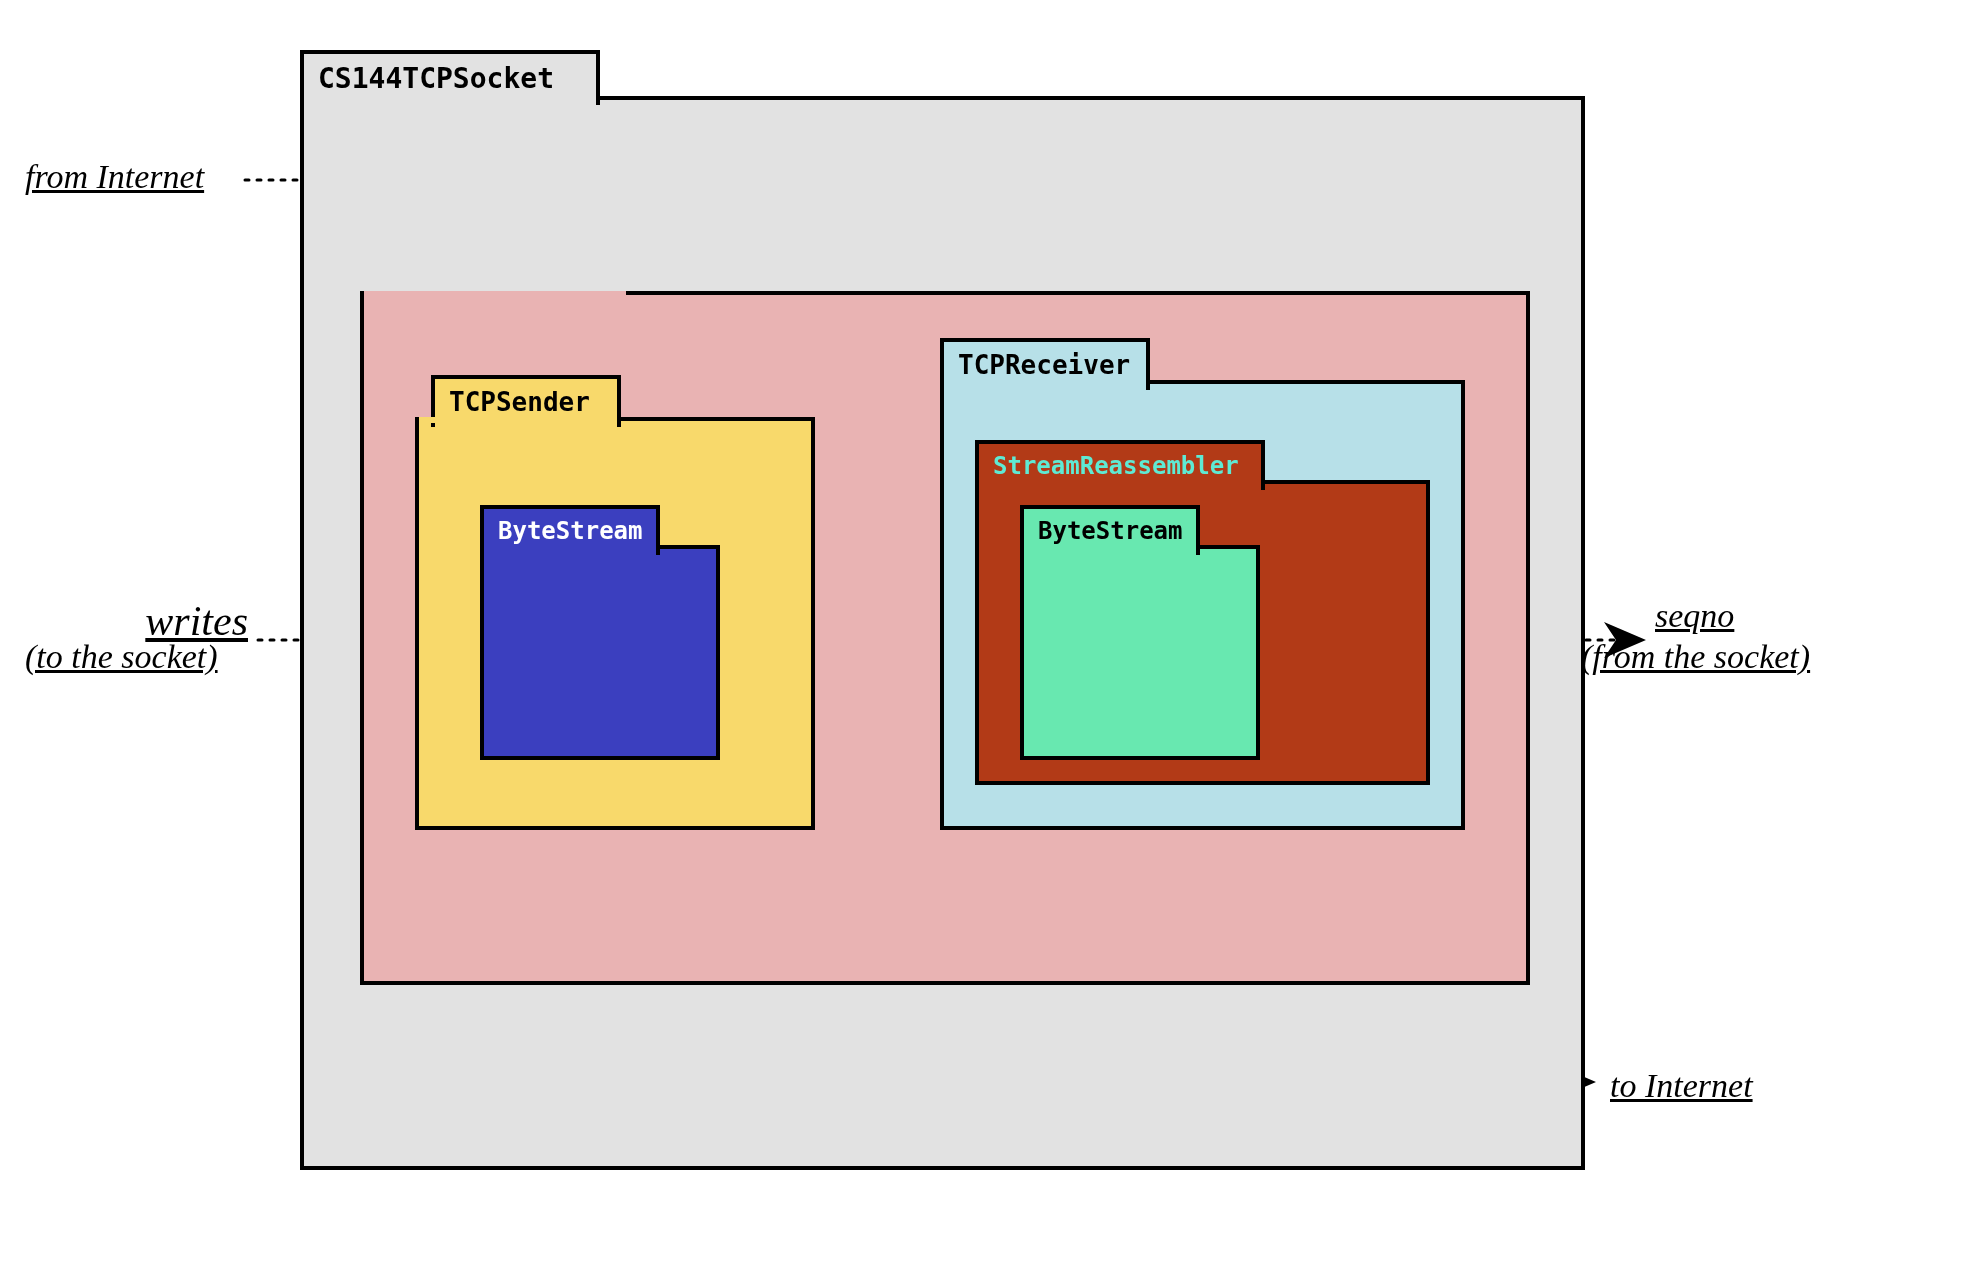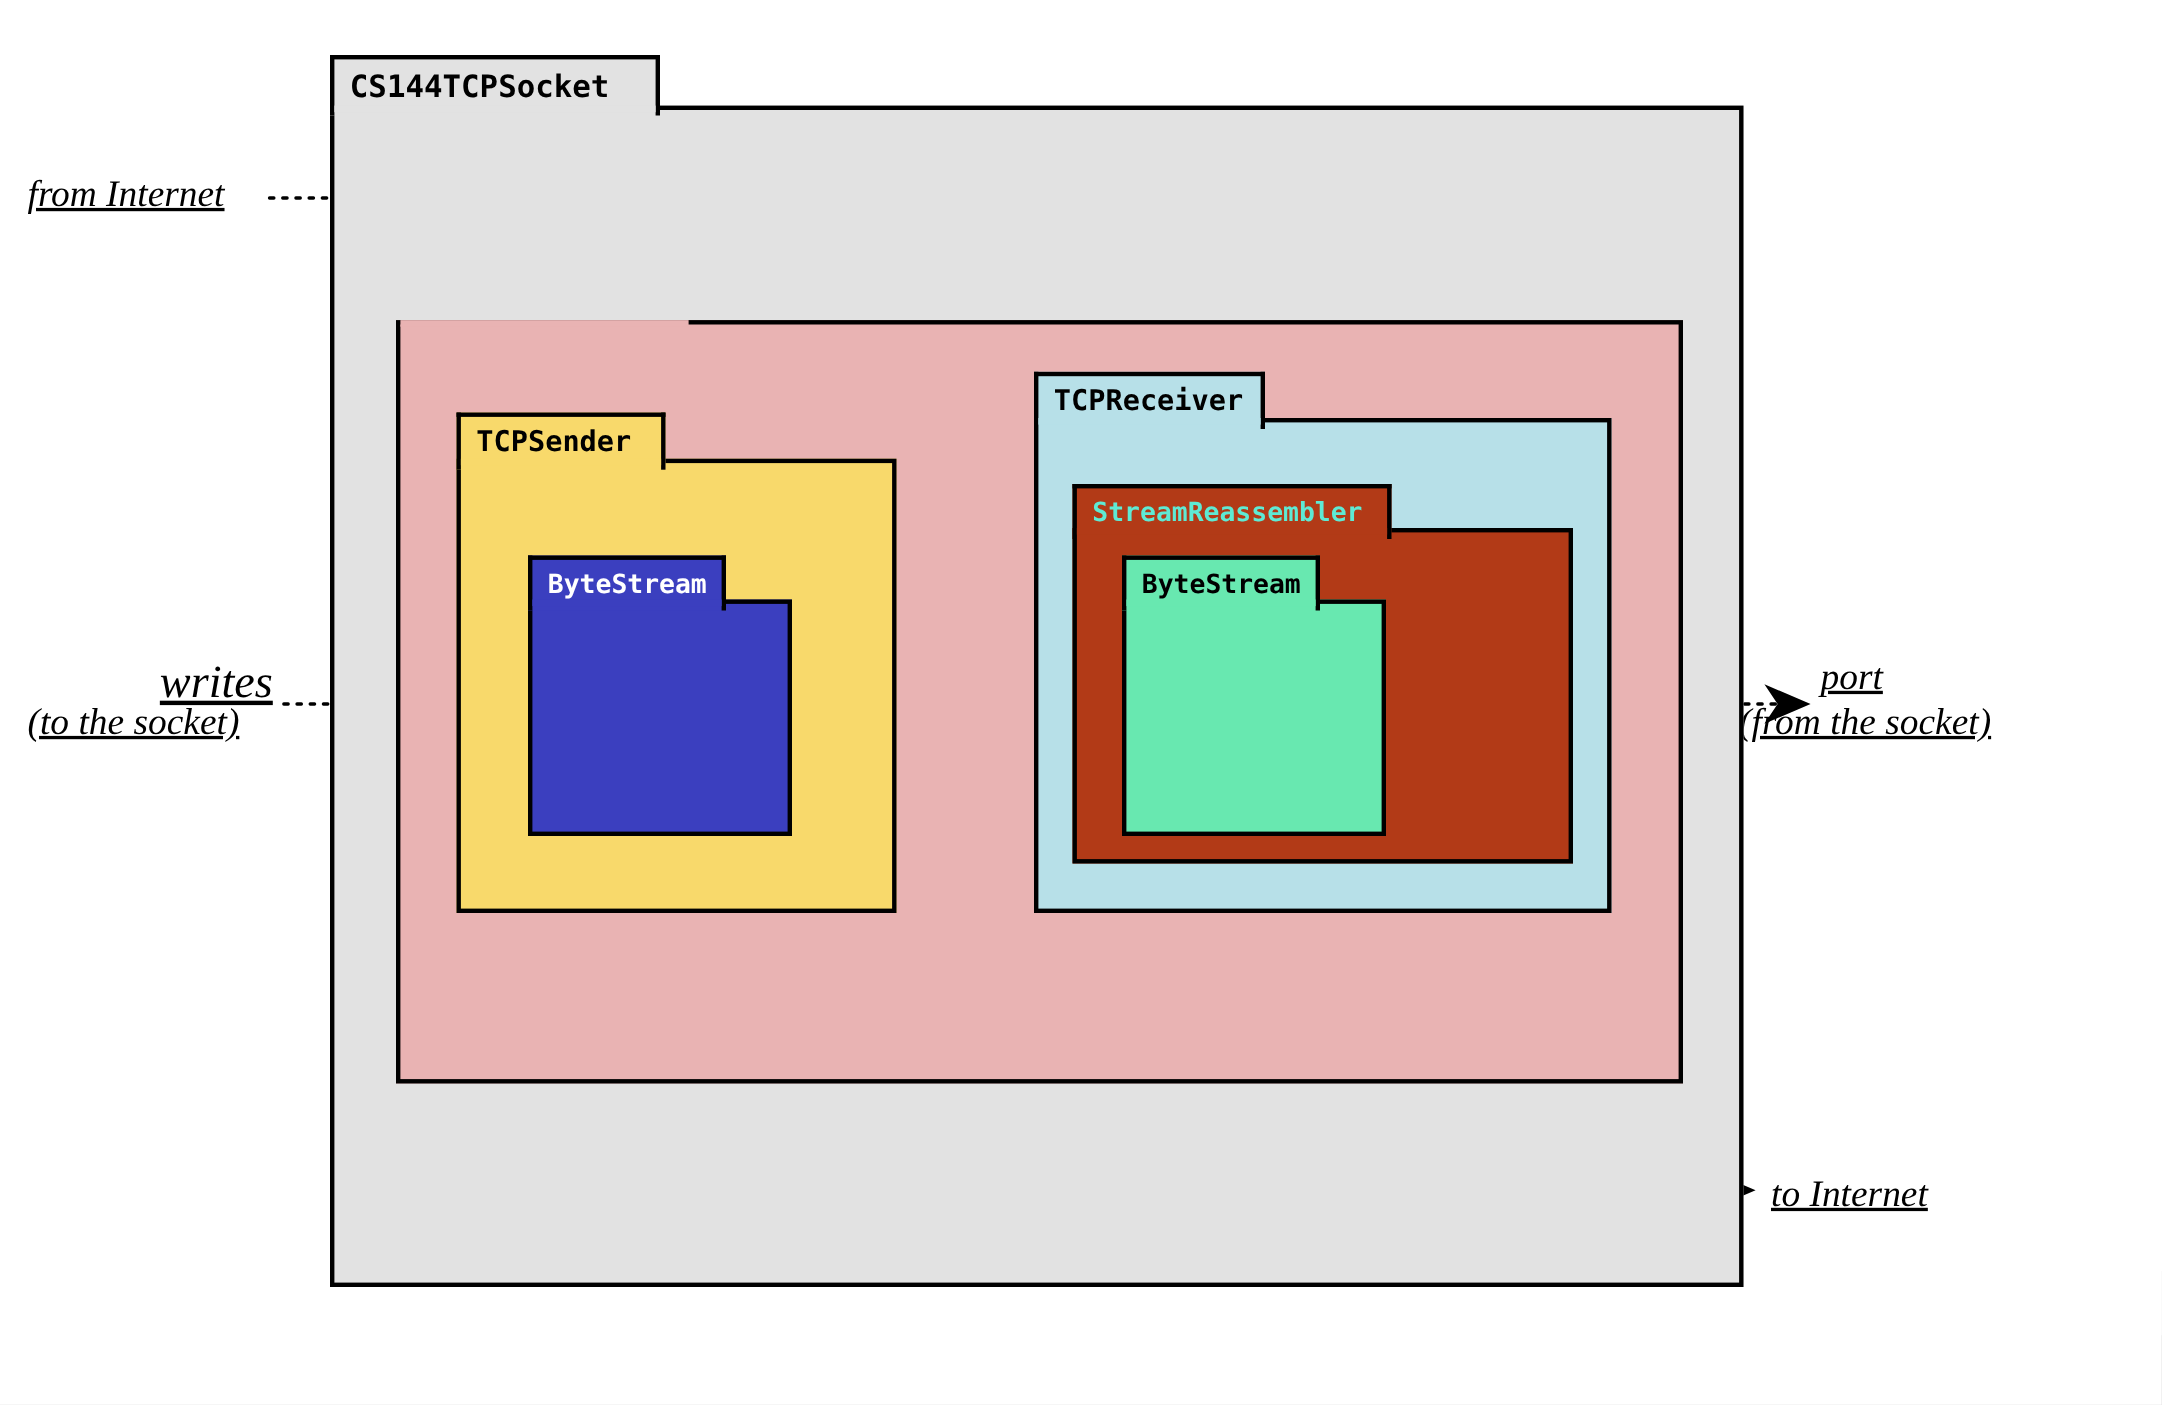--- a/index.html
+++ b/index.html
@@ -61,21 +61,21 @@
   <div class="fbox" style="left:360px;top:245px;width:1170px;height:740px;">
     <div class="seam" style="top:46px;width:262px;background:#e9b3b3;"></div>
     <div class="body" style="top:46px;background:#e9b3b3;border-color:#000;"></div>
   </div>
 
   <div class="txt mono bold" style="left:610px;top:339px;font-size:21px;font-style:italic;">
     <span>segment_received(TCPSegment)</span>
   </div>
 
   <div class="fbox" style="left:415px;top:375px;width:400px;height:455px;">
-    <div class="tab" style="background:#f8d96b;border-color:#000;font-size:26px;width:190px;">
+    <div class="tab" style="background:#f8d96b;border-color:#000;font-size:26px;width:190px;margin-left:16px;">
       <span>TCPSender</span>
     </div>
     <div class="seam" style="top:42px;width:182px;background:#f8d96b;"></div>
     <div class="body" style="top:42px;background:#f8d96b;border-color:#000;"></div>
   </div>
   <div class="txt mono grey" style="left:440px;top:440px;font-size:21px;font-style:italic;">
     <span>ack_received(ackno, window_size)</span>
   </div>
 
   <div class="fbox" style="left:480px;top:505px;width:240px;height:255px;">
@@ -135,21 +135,21 @@
   </div>
 
   <div class="txt ital" style="left:128px;top:597px;font-size:42px;text-align:right;width:120px;">
     <span>writes</span>
   </div>
   <div class="txt ital" style="left:25px;top:638px;font-size:34px;">
     <span>(to the socket)</span>
   </div>
 
   <div class="txt ital" style="left:1655px;top:597px;font-size:34px;">
-    <span>port</span>
+    <span>seqno</span>
   </div>
   <div class="txt ital" style="left:1581px;top:638px;font-size:34px;">
     <span>(from the socket)</span>
   </div>
 
   <div class="txt mono bold" style="left:585px;top:855px;font-size:24px;">
     <span>TCPSegment</span>
   </div>
   <div class="txt mono" style="left:585px;top:885px;font-size:20px;">
     <span>(seqno, SYN, payload, FIN)</span>

